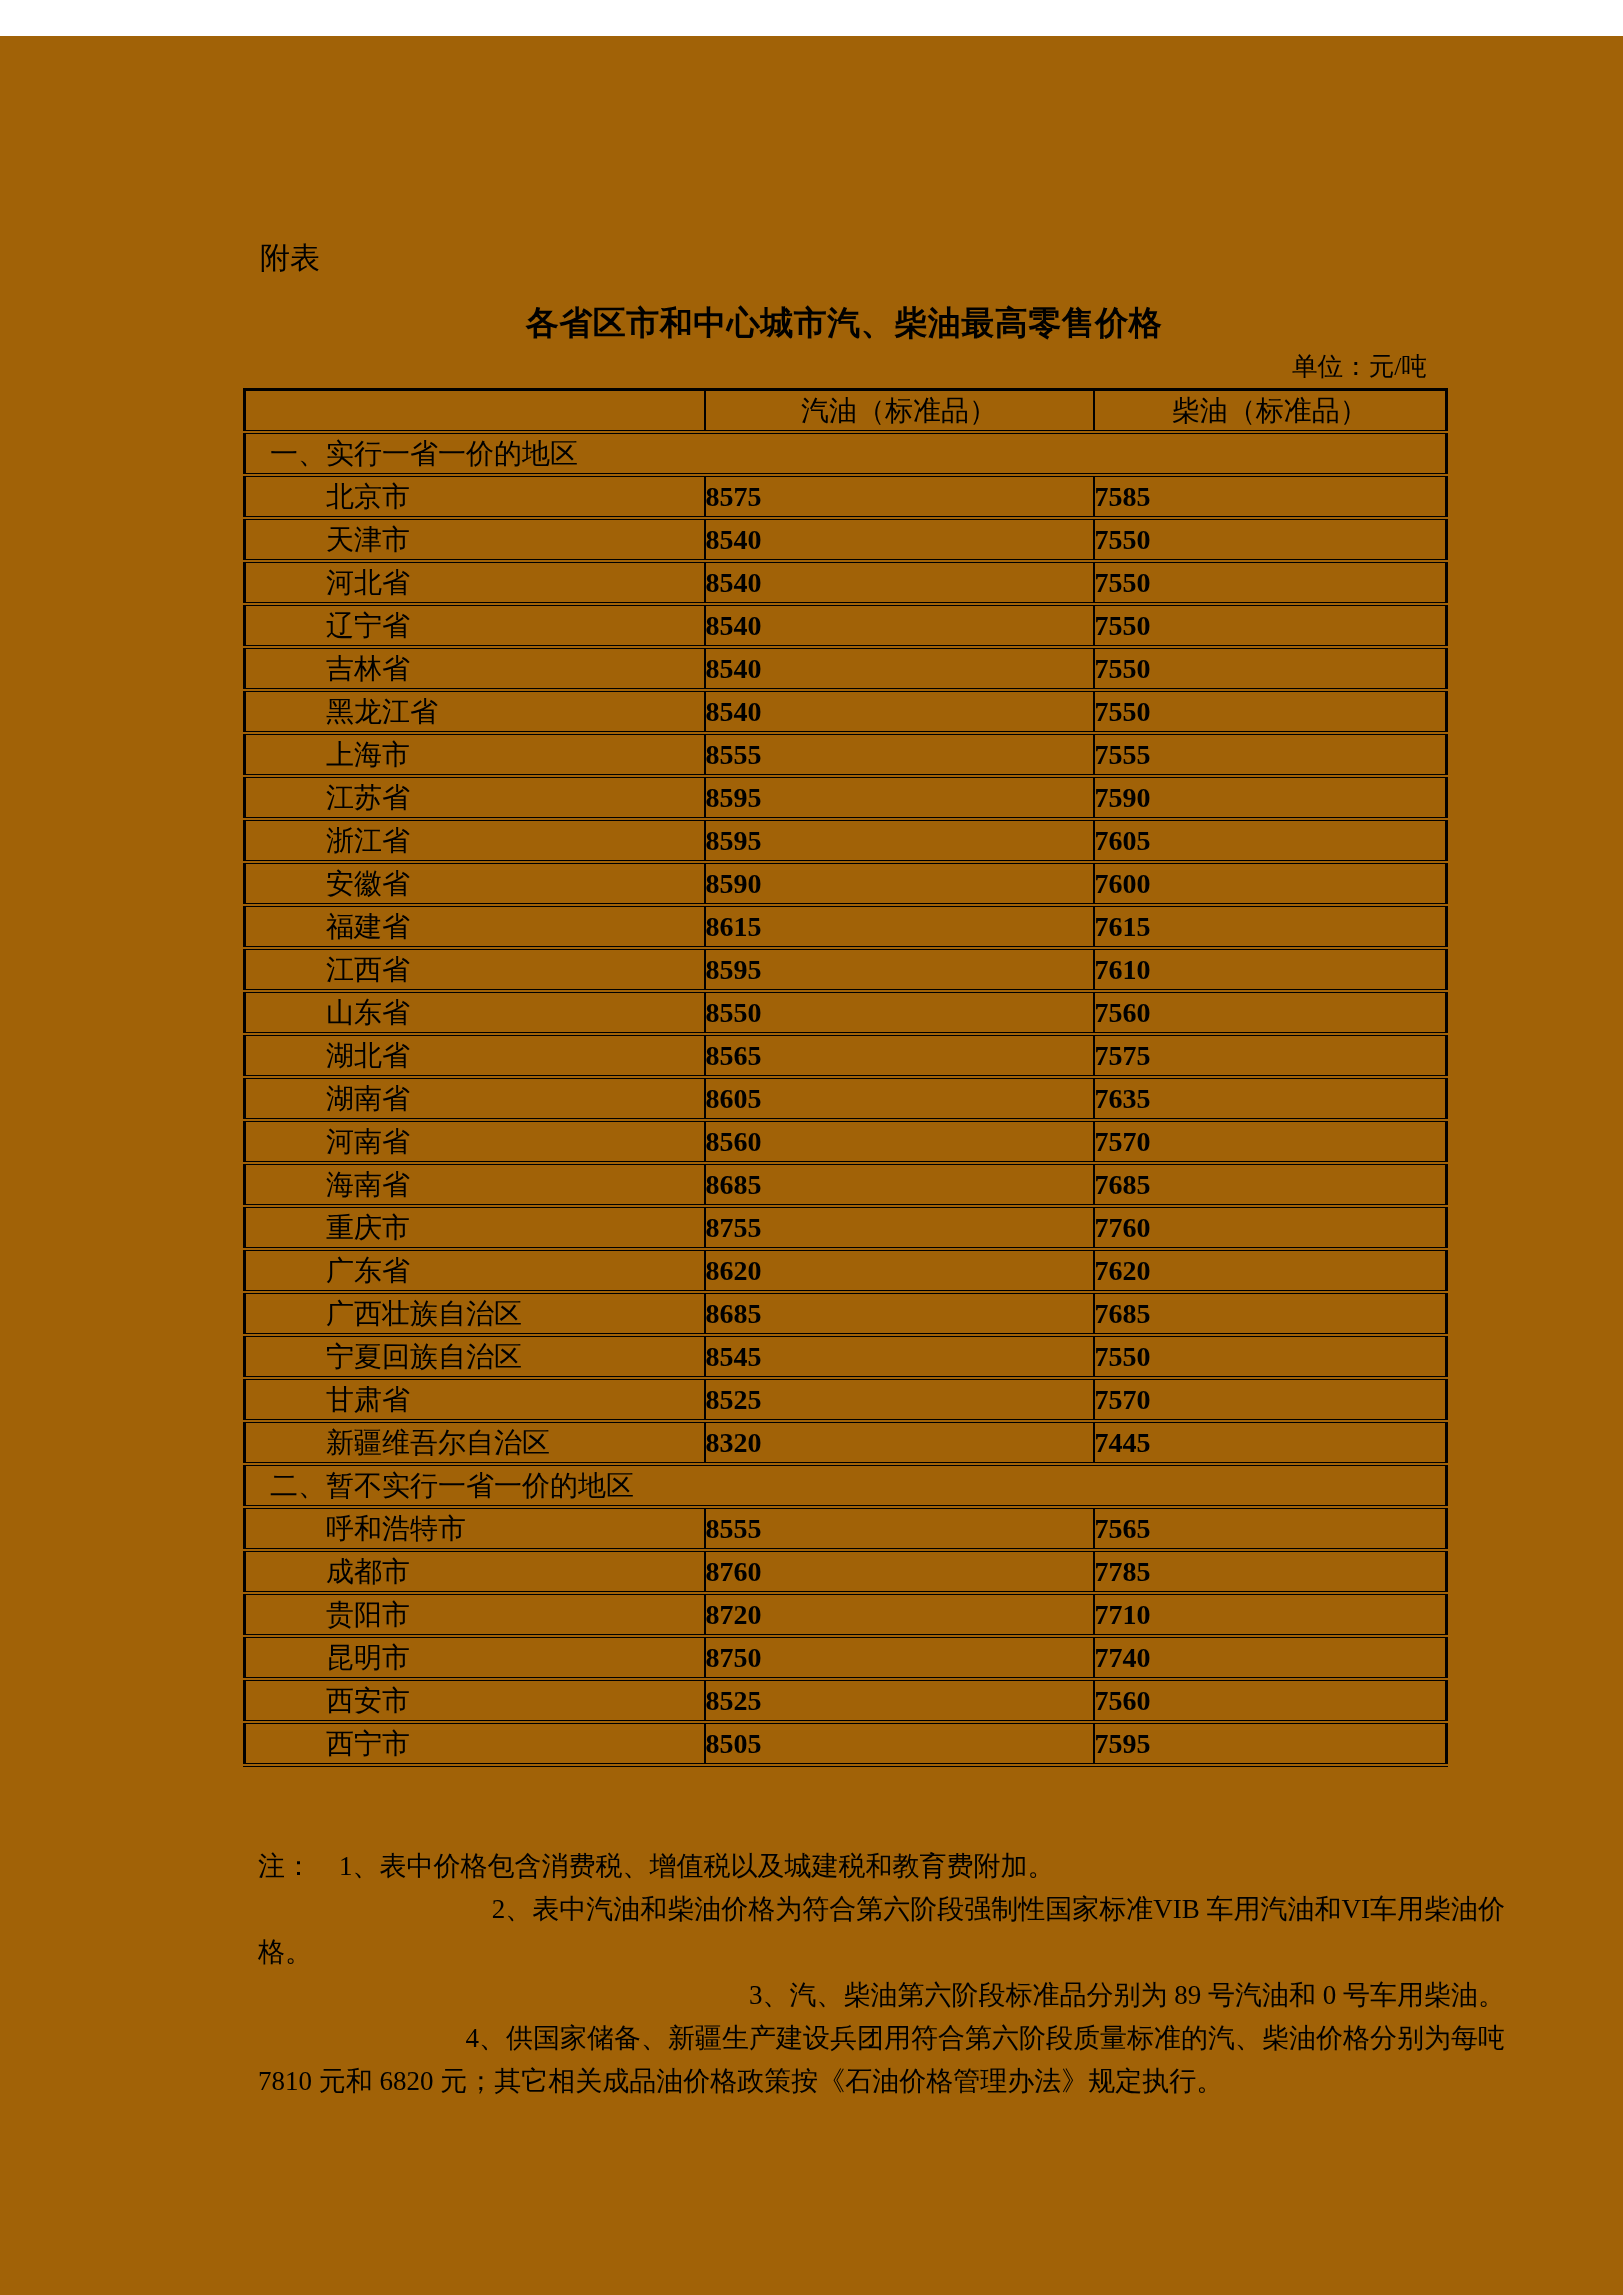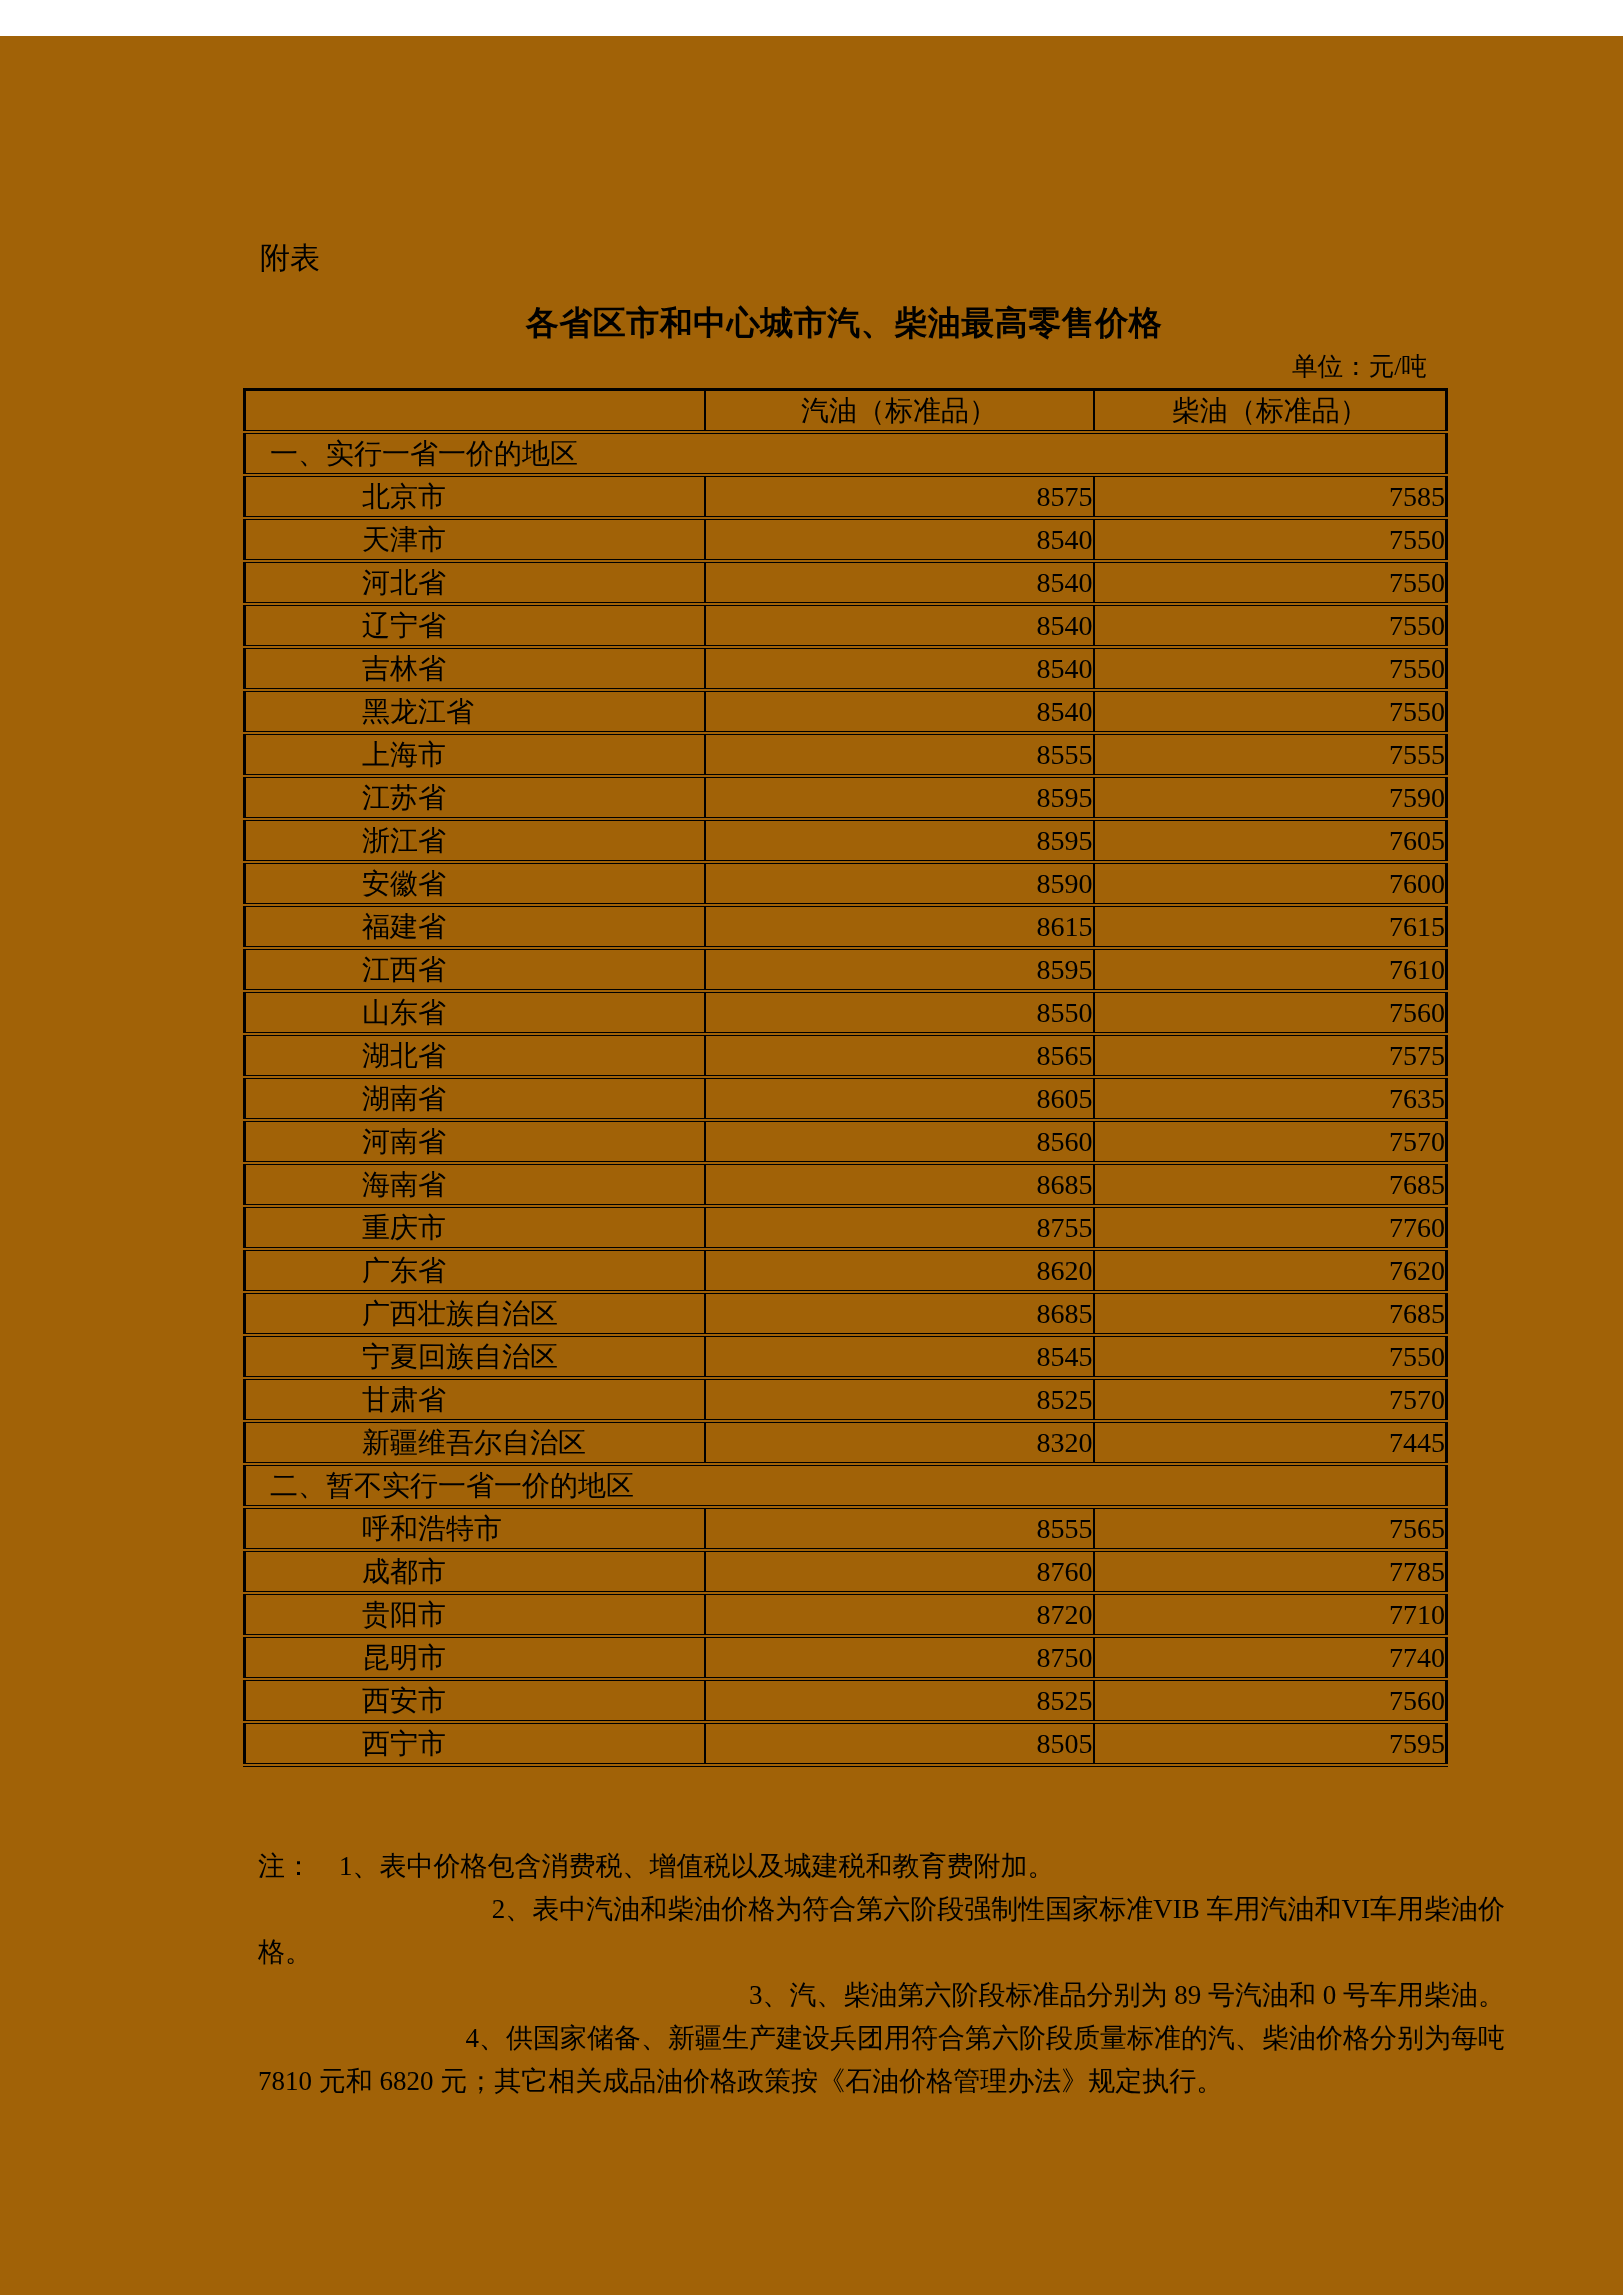--- a/index.html
+++ b/index.html
@@ -67,24 +67,25 @@
   }
   table.price-table td.hdr {
     text-align: center;
   }
   table.price-table tr.section-row td {
     text-align: left;
     padding-left: 24px;
   }
   table.price-table td.region {
     text-align: left;
-    padding-left: 116px;
+    padding-left: 80px;
   }
   table.price-table td.num {
-    text-align: right;
+    text-align: left;
+    font-weight: bold;
   }
   .notes {
     position: absolute;
     left: 258px;
     top: 1809px;
     width: 1247px;
     font-size: 27px;
   }
   .note-line {
     line-height: 43px;

